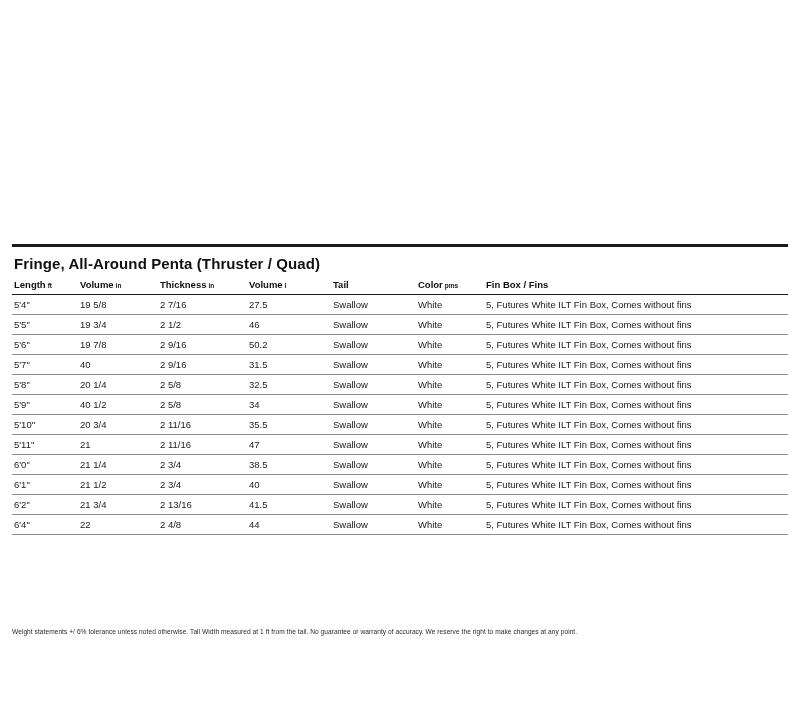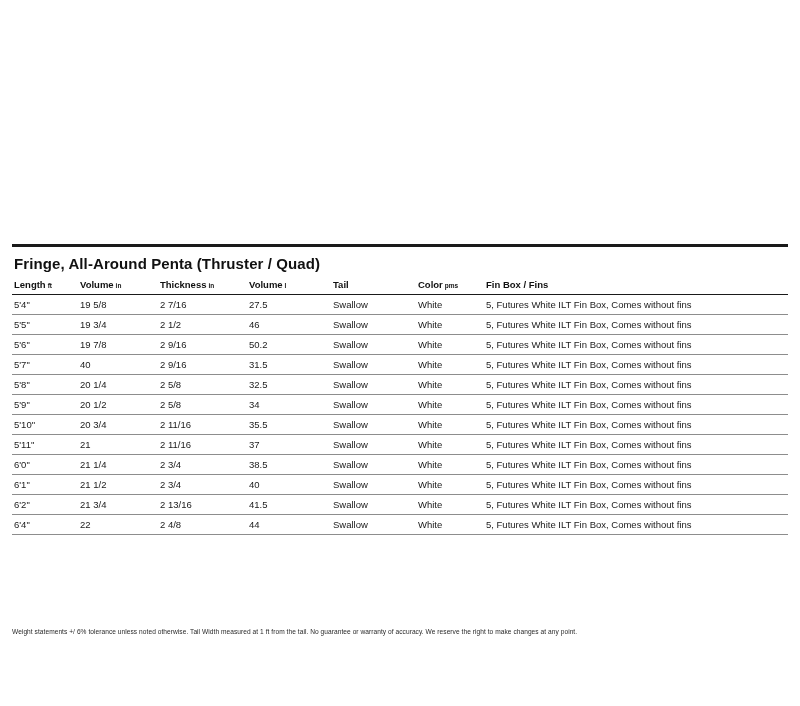--- a/index.html
+++ b/index.html
@@ -161,41 +161,41 @@
             <td>5'8"</td>
             <td>20  1/4</td>
             <td>2 5/8</td>
             <td>32.5</td>
             <td>Swallow</td>
             <td>White</td>
             <td>5, Futures White ILT Fin Box, Comes without fins</td>
           </tr>
           <tr>
             <td>5'9"</td>
-            <td>20 1/2</td>
+            <td>40 1/2</td>
             <td>2 5/8</td>
             <td>34</td>
             <td>Swallow</td>
             <td>White</td>
             <td>5, Futures White ILT Fin Box, Comes without fins</td>
           </tr>
           <tr>
             <td>5'10"</td>
             <td>20 3/4</td>
             <td>2 11/16</td>
             <td>35.5</td>
             <td>Swallow</td>
             <td>White</td>
             <td>5, Futures White ILT Fin Box, Comes without fins</td>
           </tr>
           <tr>
             <td>5'11"</td>
             <td>21</td>
             <td>2 11/16</td>
-            <td>37</td>
+            <td>47</td>
             <td>Swallow</td>
             <td>White</td>
             <td>5, Futures White ILT Fin Box, Comes without fins</td>
           </tr>
           <tr>
             <td>6'0"</td>
             <td>21 1/4</td>
             <td>2 3/4</td>
             <td>38.5</td>
             <td>Swallow</td>

